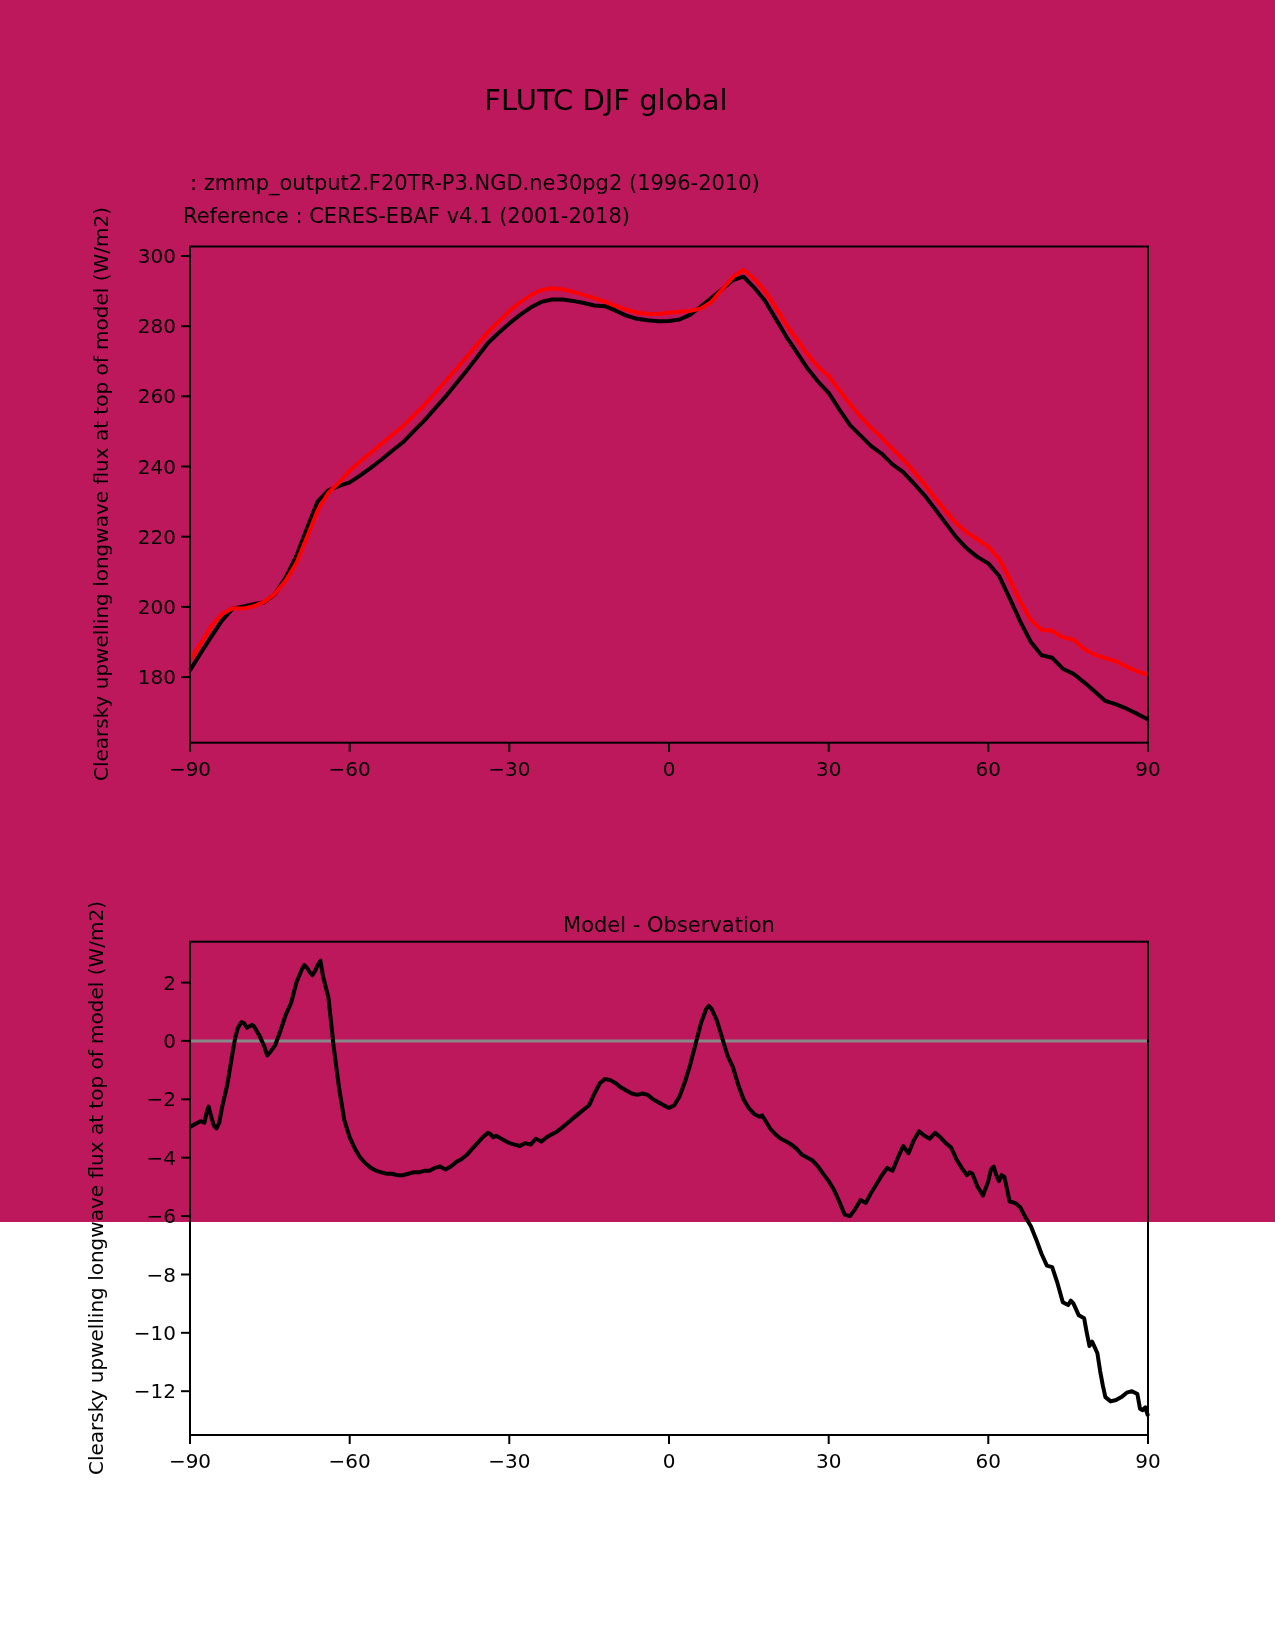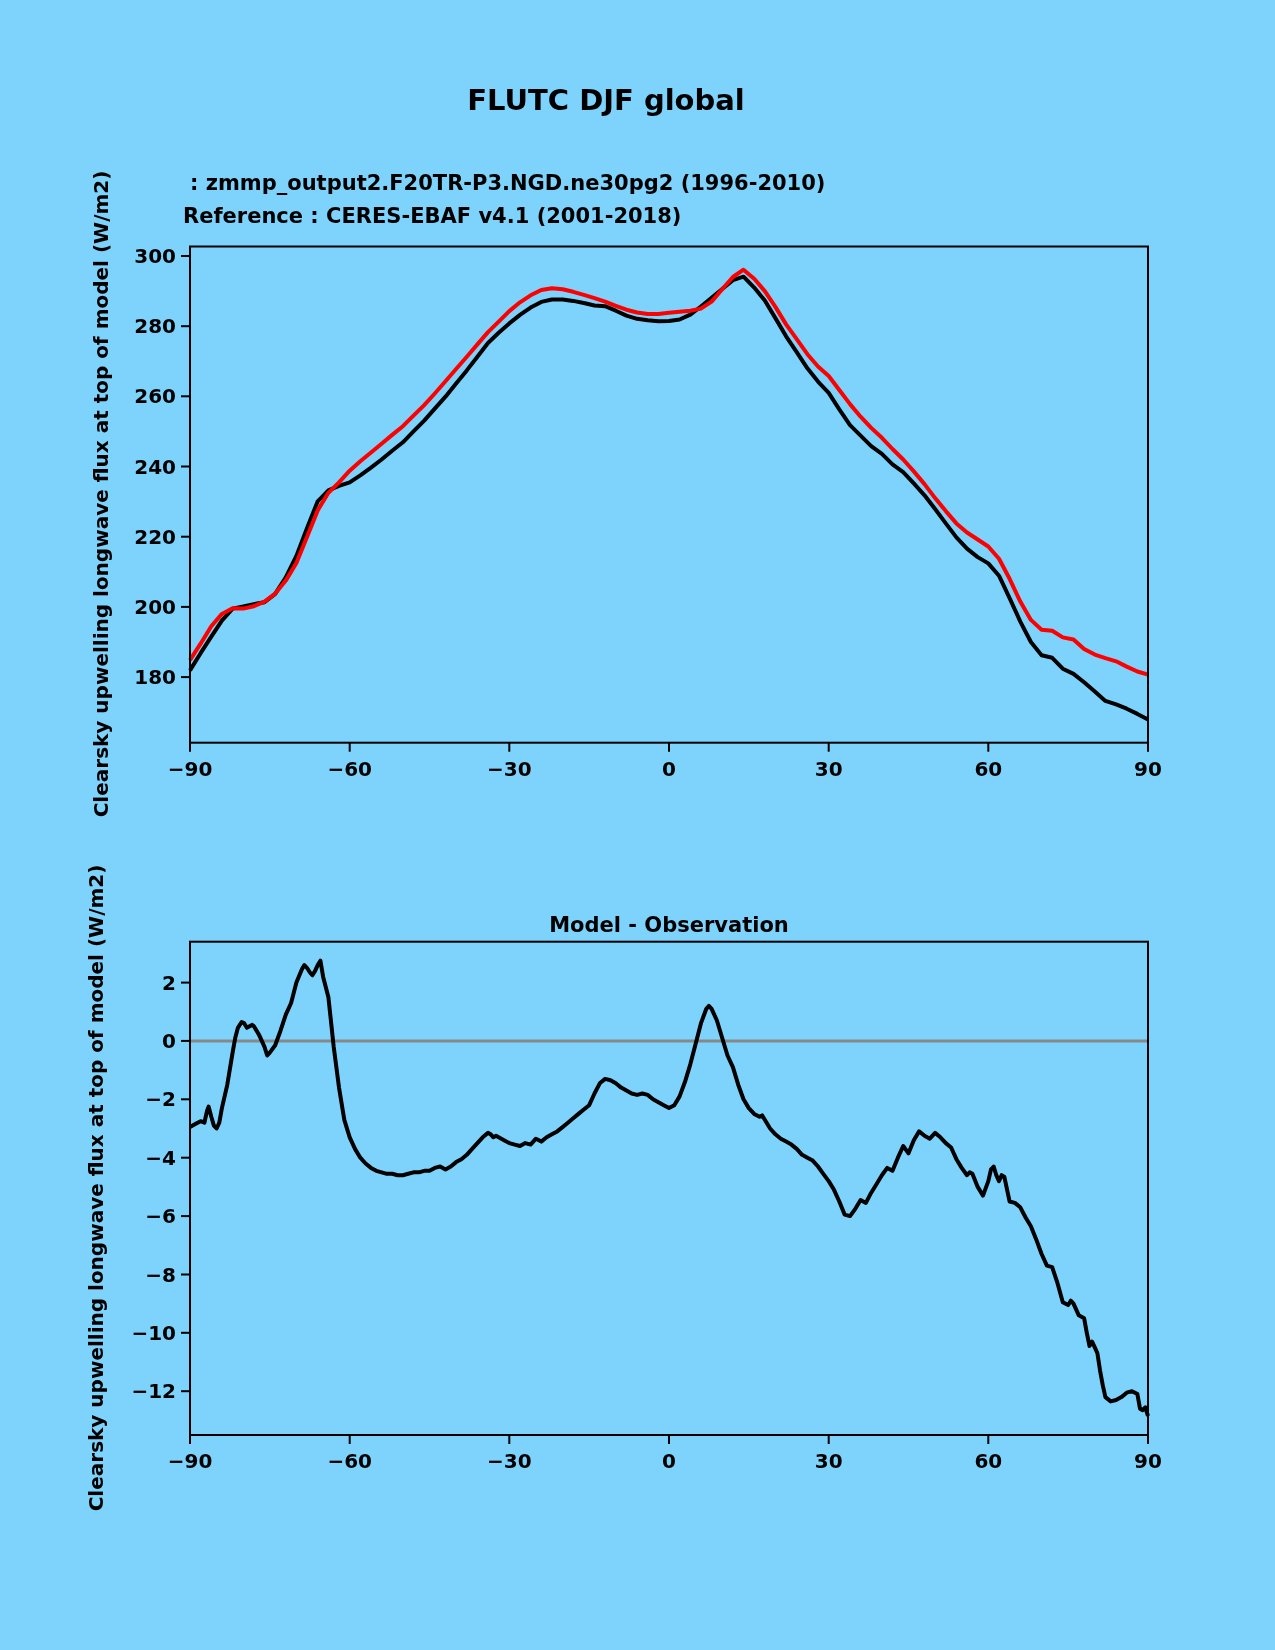--- a/index.html
+++ b/index.html
@@ -1,17 +1,17 @@
 <!DOCTYPE html>
 <html><head>
 <meta charset="utf-8">
 <style>
   html,body{margin:0;padding:0;background:#ffffff;}
   body{width:1275px;height:1650px;position:relative;font-family:"DejaVu Sans",sans-serif;}
-  #figure{position:absolute;left:0;top:0;width:1275px;height:1650px;background:#7dd3fc;font-weight:bold;}
+  #figure{position:absolute;left:0;top:0;width:1275px;height:1222px;background:#be185d;}
   svg text{font-family:"DejaVu Sans",sans-serif;fill:#000000;}
 </style>
 </head>
 <body>
 
 <div id="figure">
   <svg id="chart-svg" width="1275" height="1650" viewBox="0 0 1275 1650">
 
     <text x="606" y="110" text-anchor="middle" font-size="29">FLUTC DJF global</text>
     <text x="190" y="190" font-size="21" fill="#000000"> : zmmp_output2.F20TR-P3.NGD.ne30pg2 (1996-2010)</text>

